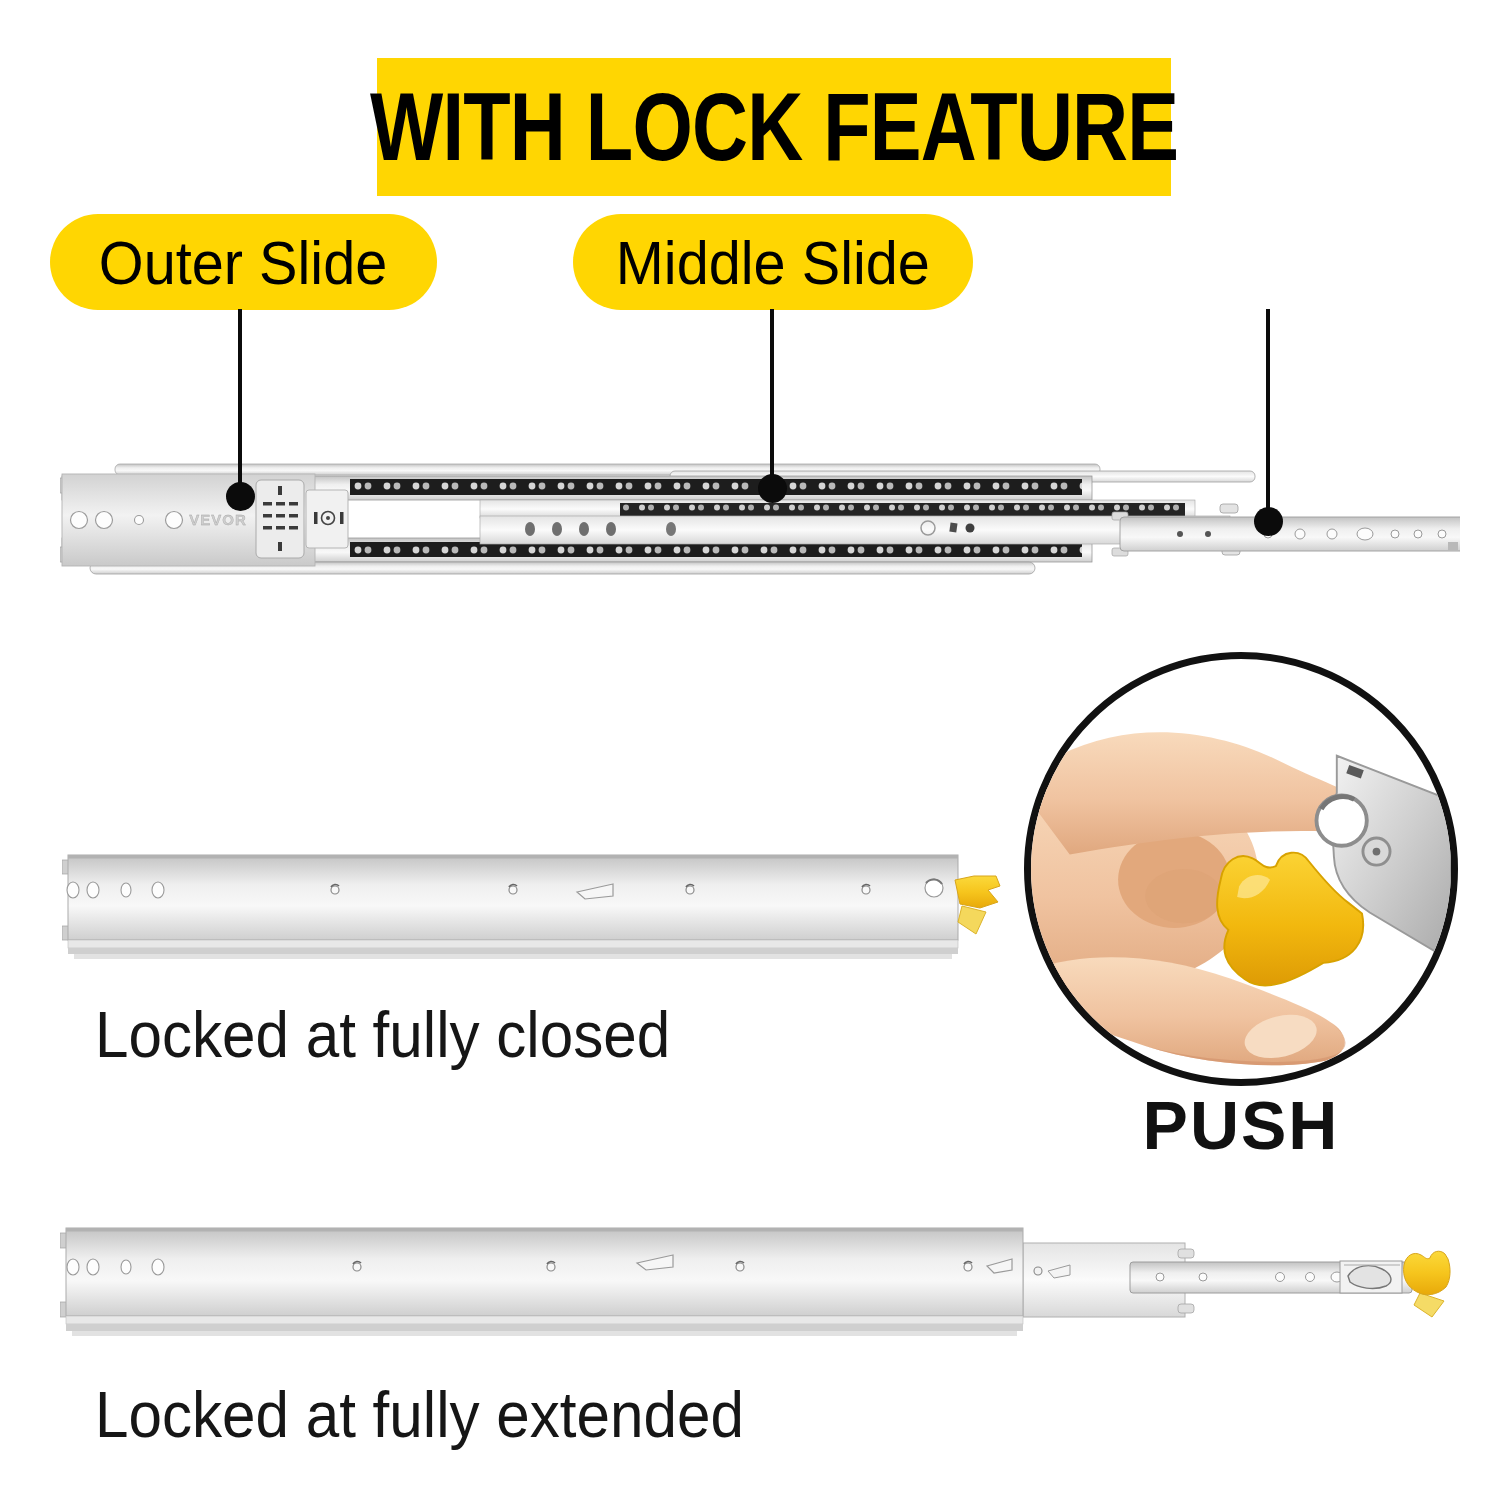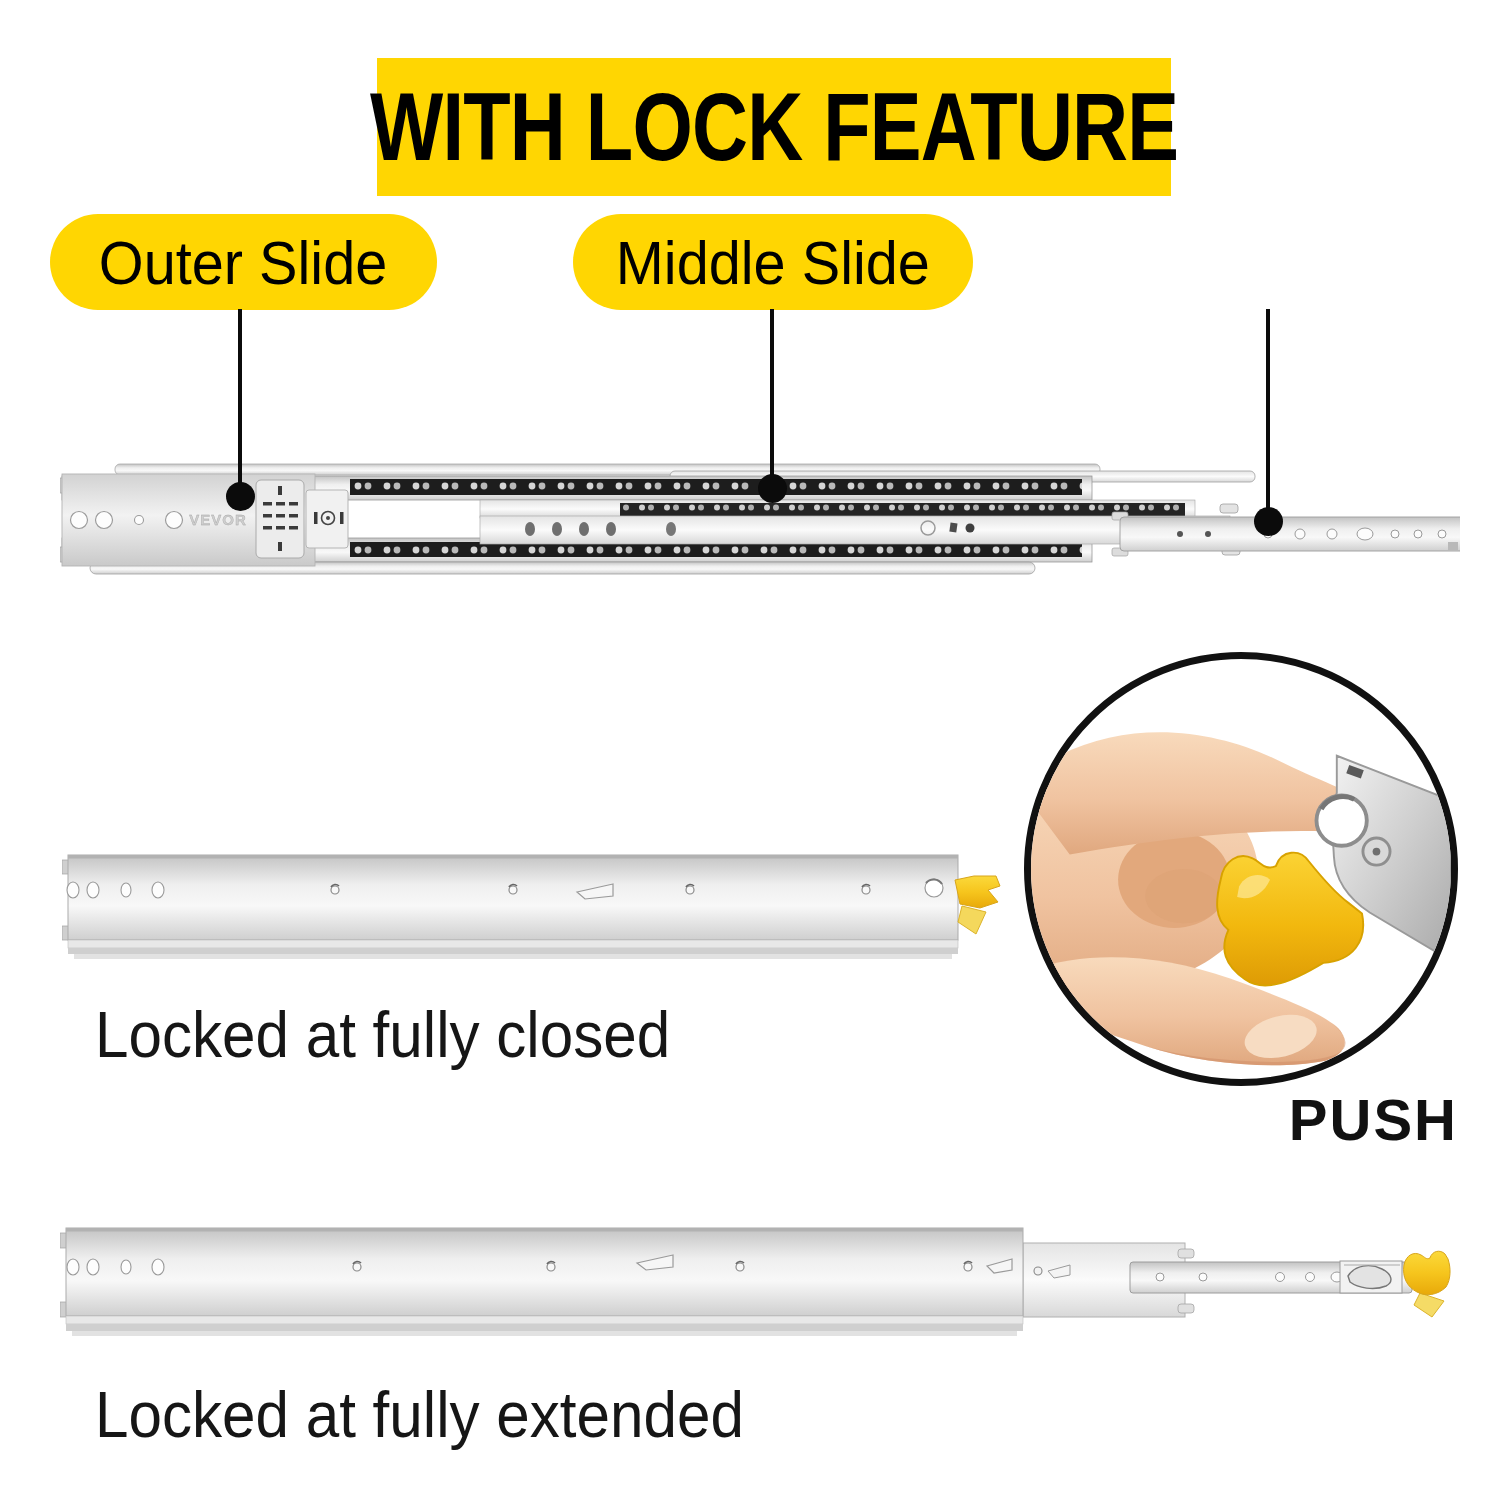--- a/index.html
+++ b/index.html
@@ -44,22 +44,22 @@
     transform:scaleX(0.94);transform-origin:left center;white-space:nowrap;
   }
   #caption-closed{top:998px;}
   #caption-extended{top:1378px;}
   
   .inset-circle{
     position:absolute;left:1024px;top:652px;width:434px;height:434px;
     border:7px solid #111;border-radius:50%;background:#fff;overflow:hidden;box-sizing:border-box;
   }
   .push-label{
-    position:absolute;left:1024px;top:1086px;width:434px;text-align:right;
-    font-size:58px;font-weight:bold;color:#111;letter-spacing:2px;
+    position:absolute;left:1024px;top:1086px;width:434px;text-align:center;
+    font-size:68px;font-weight:bold;color:#111;letter-spacing:2px;
   }
 </style>
 </head>
 <body>
 
 <div id="stage">
 
   <div class="title-banner">
     <span>WITH LOCK FEATURE</span>
   </div>

